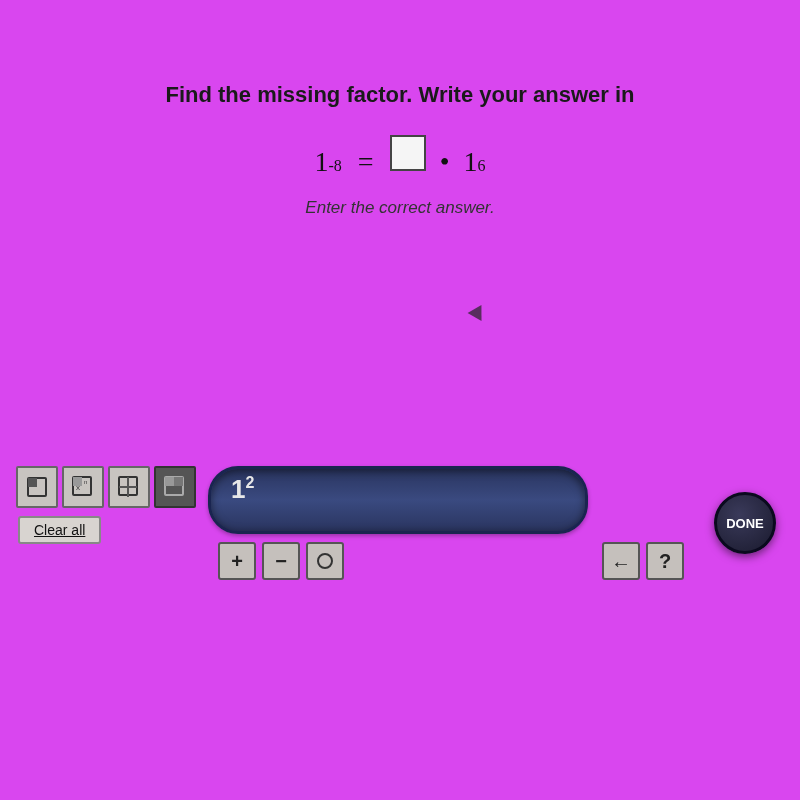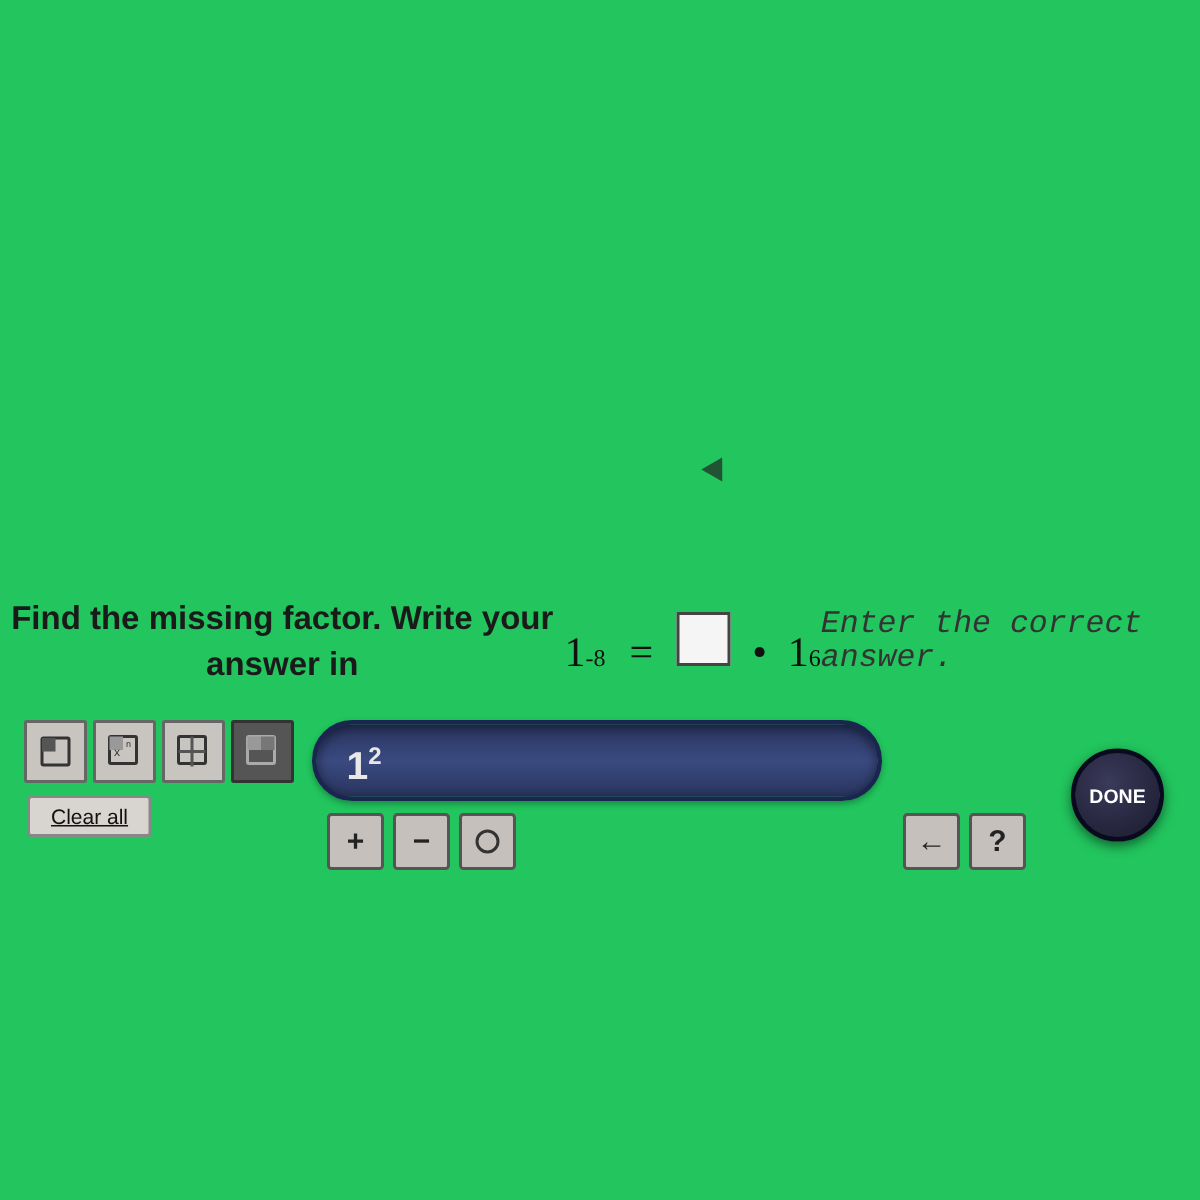--- a/index.html
+++ b/index.html
@@ -7,24 +7,25 @@
     body {
       width: 800px;
       height: 800px;
       background: #d6d0cc;
       font-family: 'Times New Roman', Times, serif;
       overflow: hidden;
       position: relative;
     }
 
     .main-content {
-      background: #22c55e;
+      background: #d946ef;
       width: 100%;
       height: 100%;
       display: flex;
+      flex-direction: column;
       align-items: center;
       padding-top: 80px;
     }
 
     .instruction-text {
       font-family: Arial, sans-serif;
       font-size: 22px;
       font-weight: bold;
       text-align: center;
       color: #1a1a1a;
@@ -73,23 +74,23 @@
       font-size: 28px;
       margin: 0 4px;
     }
 
     .equals {
       font-size: 28px;
       margin: 0 6px;
     }
 
     .enter-hint {
-      font-family: Liberation Mono, monospace;
+      font-family: Liberation Sans, sans-serif;
       font-style: italic;
-      font-size: 21px;
+      font-size: 17px;
       color: #333;
       margin-bottom: 24px;
     }
 
     .left-panel {
       display: flex;
       flex-direction: column;
       align-items: flex-start;
       padding-left: 8px;
       gap: 4px;
@@ -138,23 +139,23 @@
       flex-direction: column;
       align-items: flex-start;
       padding-left: 12px;
     }
 
     .answer-input-container {
       background: linear-gradient(to bottom, #2a3560, #3a4a80, #2a3560);
       border-radius: 30px;
       padding: 5px 20px;
       min-width: 380px;
-      height: 54px;
-      display: flex;
-      align-items: flex-end;
+      height: 68px;
+      display: flex;
+      align-items: flex-start;
       border: 3px solid #1a2550;
       box-shadow: inset 0 2px 8px rgba(0,0,0,0.5), 0 2px 4px rgba(0,0,0,0.3);
     }
 
     .answer-input-text {
       color: #e8e8e8;
       font-size: 26px;
       font-family: Arial, sans-serif;
       font-weight: bold;
     }

